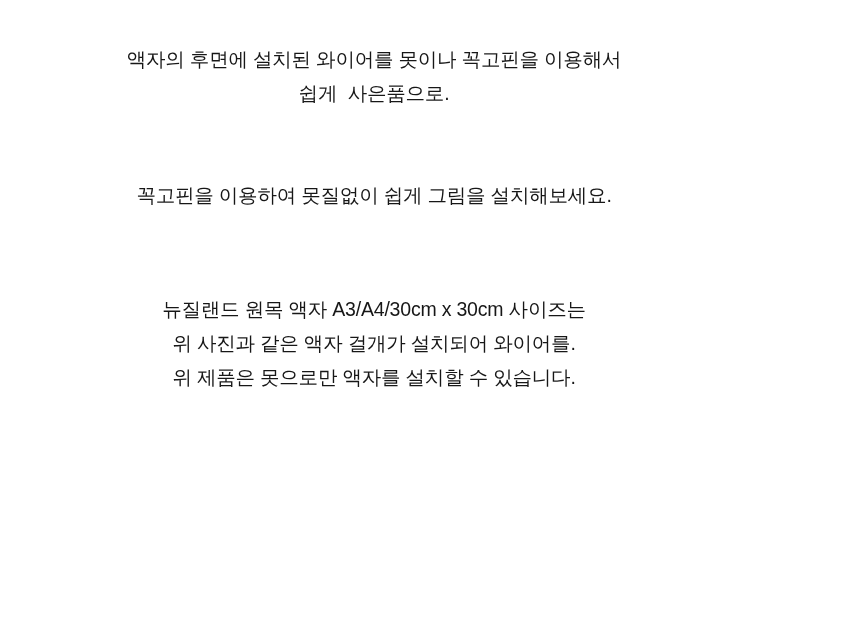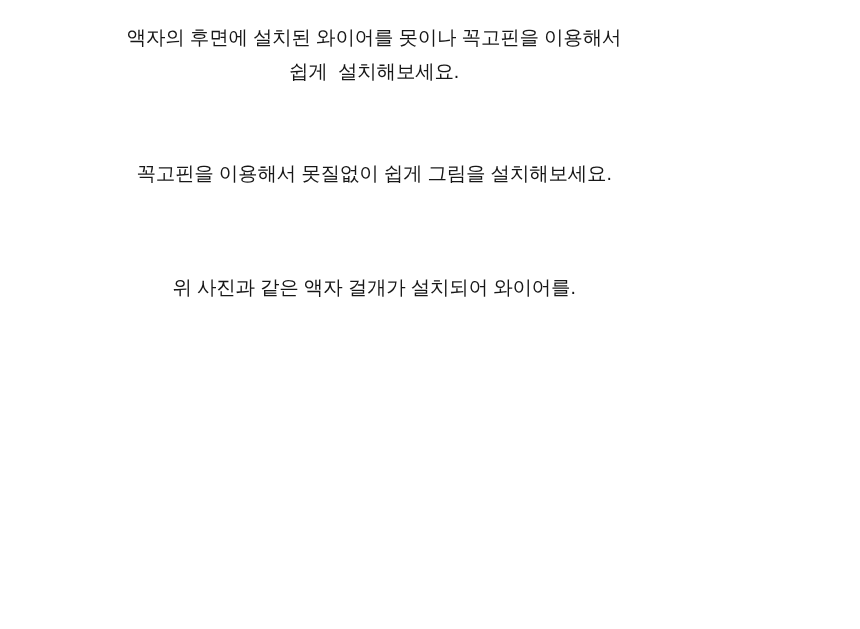--- a/index.html
+++ b/index.html
@@ -14,21 +14,21 @@
     color: #1a1a1a;
     overflow: hidden;
   }
   .page {
     width: 748px;
     height: 629px;
     box-sizing: border-box;
     display: flex;
     flex-direction: column;
     align-items: center;
-    padding-top: 20px;
+    padding-top: 42px;
   }
   .block {
     width: 100%;
     text-align: center;
   }
   .line {
     font-size: 19.5px;
     line-height: 34px;
     letter-spacing: -0.2px;
     color: #171717;
@@ -38,33 +38,35 @@
   .gap-md { height: 34px; }
   .gap-lg { height: 80px; }
 </style>
 </head>
 <body>
 
 <div class="page">
 
   <div class="block">
     <div class="line">액자의 후면에 설치된 와이어를 못이나 꼭고핀을 이용해서</div>
-    <div class="line">쉽게  설치해보세요.</div>
+    <div class="line">쉽게  사은품으로.</div>
   </div>
 
   <div class="gap-sm"></div>
 
   <div class="block">
   </div>
 
   <div class="gap-md"></div>
 
   <div class="block">
-    <div class="line">꼭고핀을 이용해서 못질없이 쉽게 그림을 설치해보세요.</div>
+    <div class="line">꼭고핀을 이용하여 못질없이 쉽게 그림을 설치해보세요.</div>
   </div>
 
   <div class="gap-lg"></div>
 
   <div class="block">
+    <div class="line">뉴질랜드 원목 액자 A3/A4/30cm x 30cm 사이즈는</div>
     <div class="line">위 사진과 같은 액자 걸개가 설치되어 와이어를.</div>
+    <div class="line">위 제품은 못으로만 액자를 설치할 수 있습니다.</div>
   </div>
 
 </div>
 
 </body></html>

